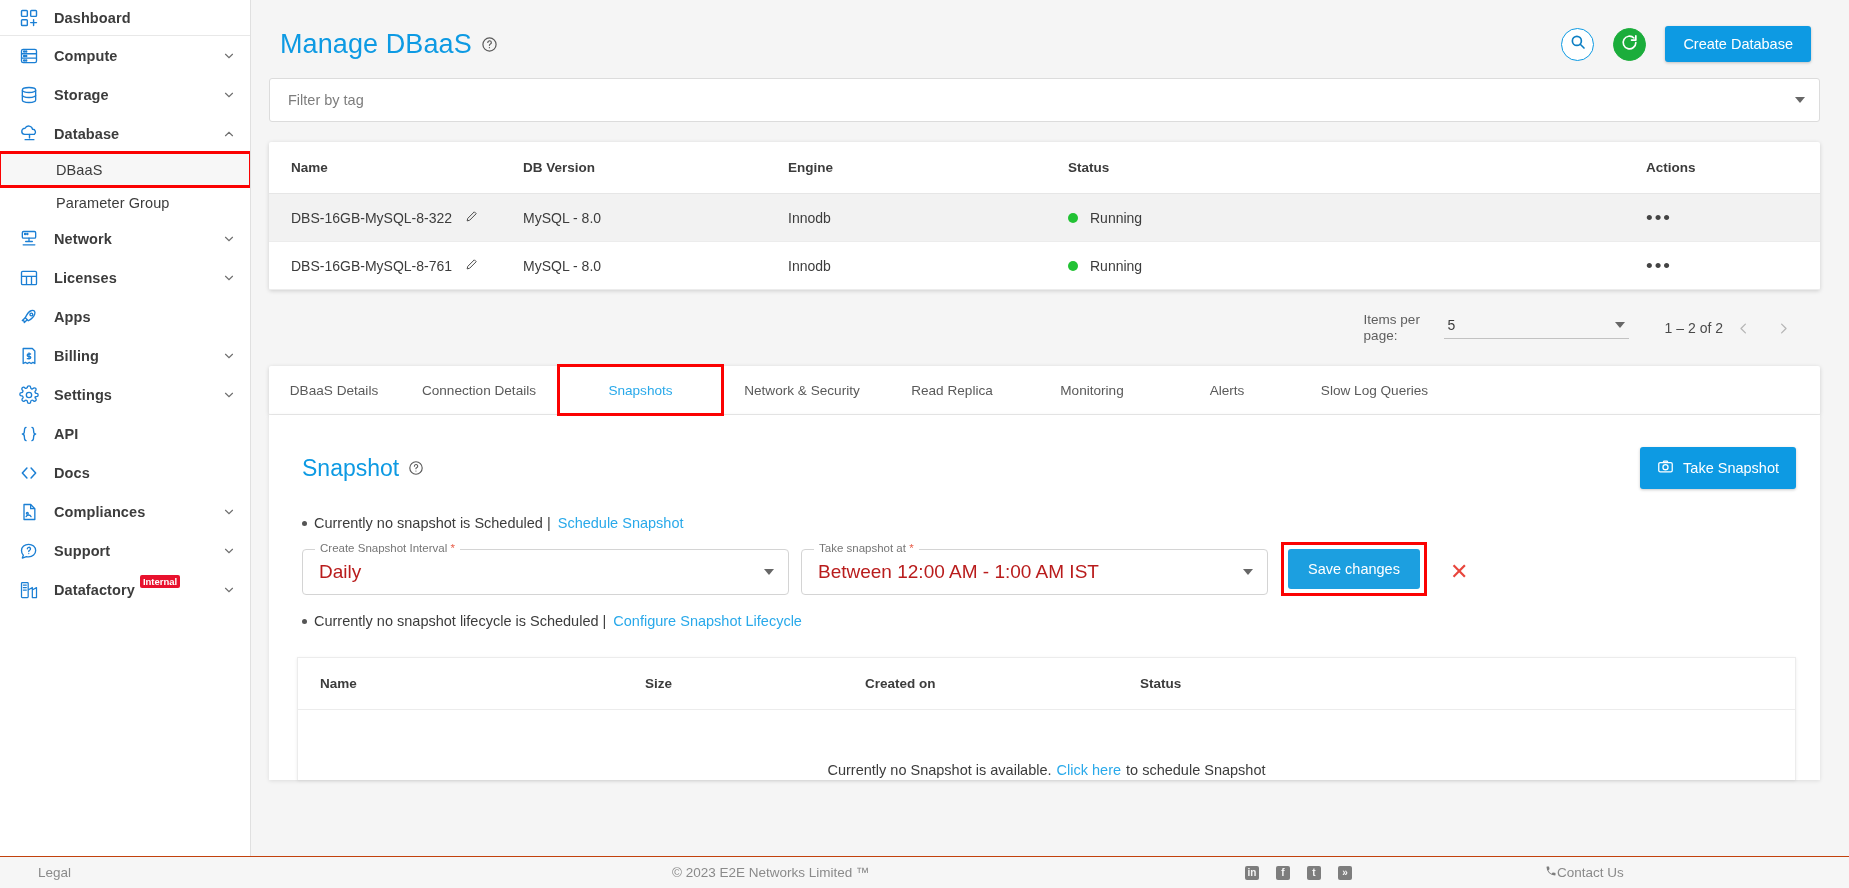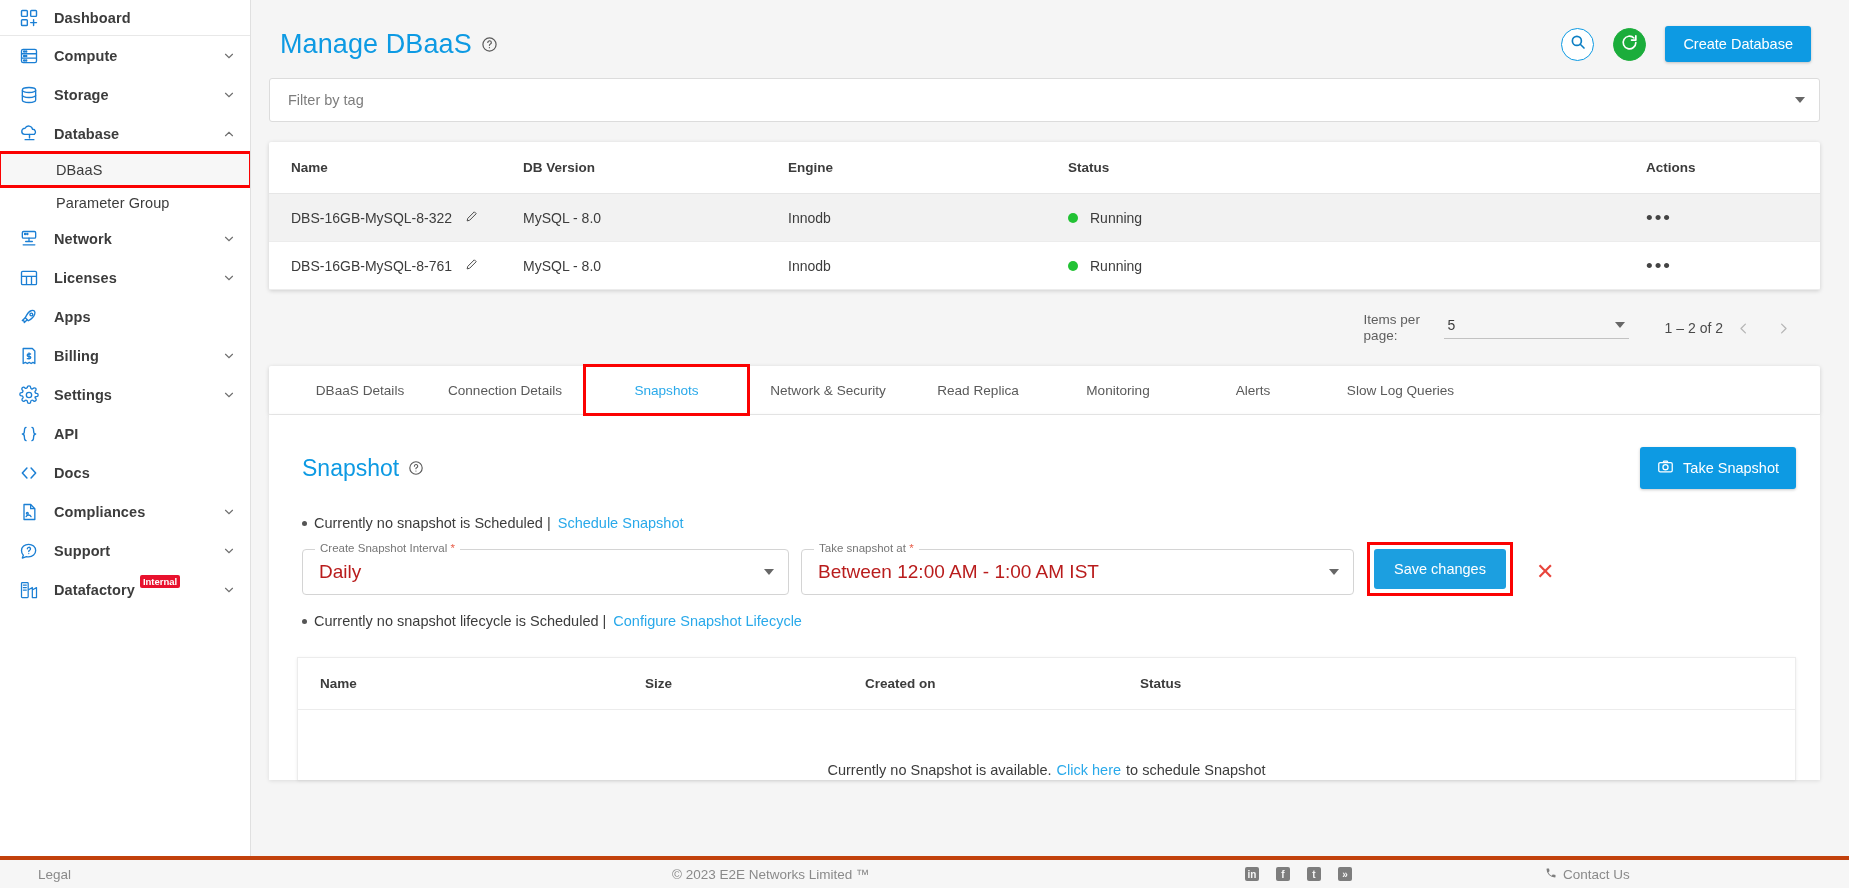--- a/index.html
+++ b/index.html
@@ -124,21 +124,21 @@
     display: flex; align-items: center; padding: 0 4px 5px 4px; cursor: pointer;
     color: #3c3c3c; font-size: 14px;
   }
   .range { margin-left: 36px; color: #4a4a4a; font-size: 14px; }
   .pg-arrow { width: 40px; height: 40px; display: flex; align-items: center;
     justify-content: center; color: #b5b5b5; font-size: 19px; cursor: pointer; }
   .pg-arrow:first-of-type { margin-left: 28px; }
 
   
   .tabs-card { margin: 10px 7px 0 7px; }
-  .tabs { display: flex; align-items: stretch; height: 49px; border-bottom: 1px solid #e9e9e9; padding-left: 26px; }
+  .tabs { display: flex; align-items: stretch; height: 49px; border-bottom: 1px solid #e9e9e9; }
   .tab {
     display: flex; align-items: center; justify-content:center;
     padding: 0 0; font-size: 13.6px; color: #5a5a5a; cursor: pointer;
     position: relative;
   }
   .tab.active { color: #29a9ea; }
   .tab.hl { outline: 3px solid #fb0202; outline-offset: -1px; }
 
   
   .snap-panel { margin: 0 7px; background: #fff; padding: 20px 0 0 0;
@@ -155,21 +155,21 @@
   .bullet { width: 5px; height: 5px; border-radius:50%; background:#555; margin-right: 7px; }
   .link { color: #29a9ea; cursor: pointer; }
   .lifecycle-line { display:flex; align-items:center; padding: 18px 0 0 33px; font-size: 14.5px; color:#3c3c3c; }
 
   .form-row { display: flex; align-items: flex-start; padding: 18px 0 0 33px; gap: 12px; }
   .field {
     position: relative; height: 46px; border: 1px solid #d4d4d4; border-radius: 4px;
     display: flex; align-items: center; padding: 0 14px 0 16px; background:#fff;
   }
   .field.w1 { width: 487px; }
-  .field.w2 { width: 553px; }
+  .field.w2 { width: 467px; }
   .field-legend {
     position: absolute; top: -8px; left: 12px; background: #fff; padding: 0 5px;
     font-size: 11.5px; color: #767676; white-space: nowrap;
   }
   .req { color: #e8604c; }
   .field-value { font-size: 19px; color: #b91c1c; flex:1 1 auto; }
   .btn-save {
     background: #1c9fe0; color: #fff; border: none; border-radius: 3px;
     font-size: 14.5px; padding: 12px 20px; cursor: pointer;
     font-family: "Liberation Sans", sans-serif;
@@ -185,33 +185,33 @@
   .sn-c1 { flex: 0 0 345px; padding-left: 22px;}
   .sn-c2 { flex: 0 0 220px; }
   .sn-c3 { flex: 0 0 275px; }
   .sn-c4 { flex: 1 1 auto; }
   .sn-empty { height: 70px; display:flex; align-items:flex-end; justify-content:center;
      font-size: 14.5px; color:#3c3c3c; padding-bottom: 2px;}
 
   
   .footer {
     position: absolute; left: 0; bottom: 0; width: 1849px; height: 32px;
-    background: #f6f6f6; border-top: 4px solid #c2410c;
+    background: #f6f6f6; border-top: 1px solid #c2410c;
     display: flex; align-items: center; font-size: 13.5px; color: #8a8a8a;
     z-index: 20;
   }
   .footer .legal { padding-left: 38px; cursor: pointer; }
   .footer .copy { position: absolute; left: 672px; }
   .footer .socials { position: absolute; left: 1245px; display:flex; gap: 17px; align-items:center; }
   .soc {
     width: 14px; height: 14px; background: #7d7d7d; border-radius: 2px; color: #f6f6f6;
     font-size: 10px; display: flex; align-items: center; justify-content: center;
     font-family: "Liberation Sans", sans-serif; font-weight: bold; cursor: pointer;
   }
-  .footer .contact { position: absolute; left: 1545px; display: flex; align-items: center; gap: 6px; cursor: pointer;}
+  .footer .contact { position: absolute; left: 1545px; display: flex; align-items: center; cursor: pointer;}
 </style>
 </head>
 <body>
 
 <div class="app">
 
   <nav class="sidebar">
 
     <div class="nav-item first">
       <span class="nav-icon">

